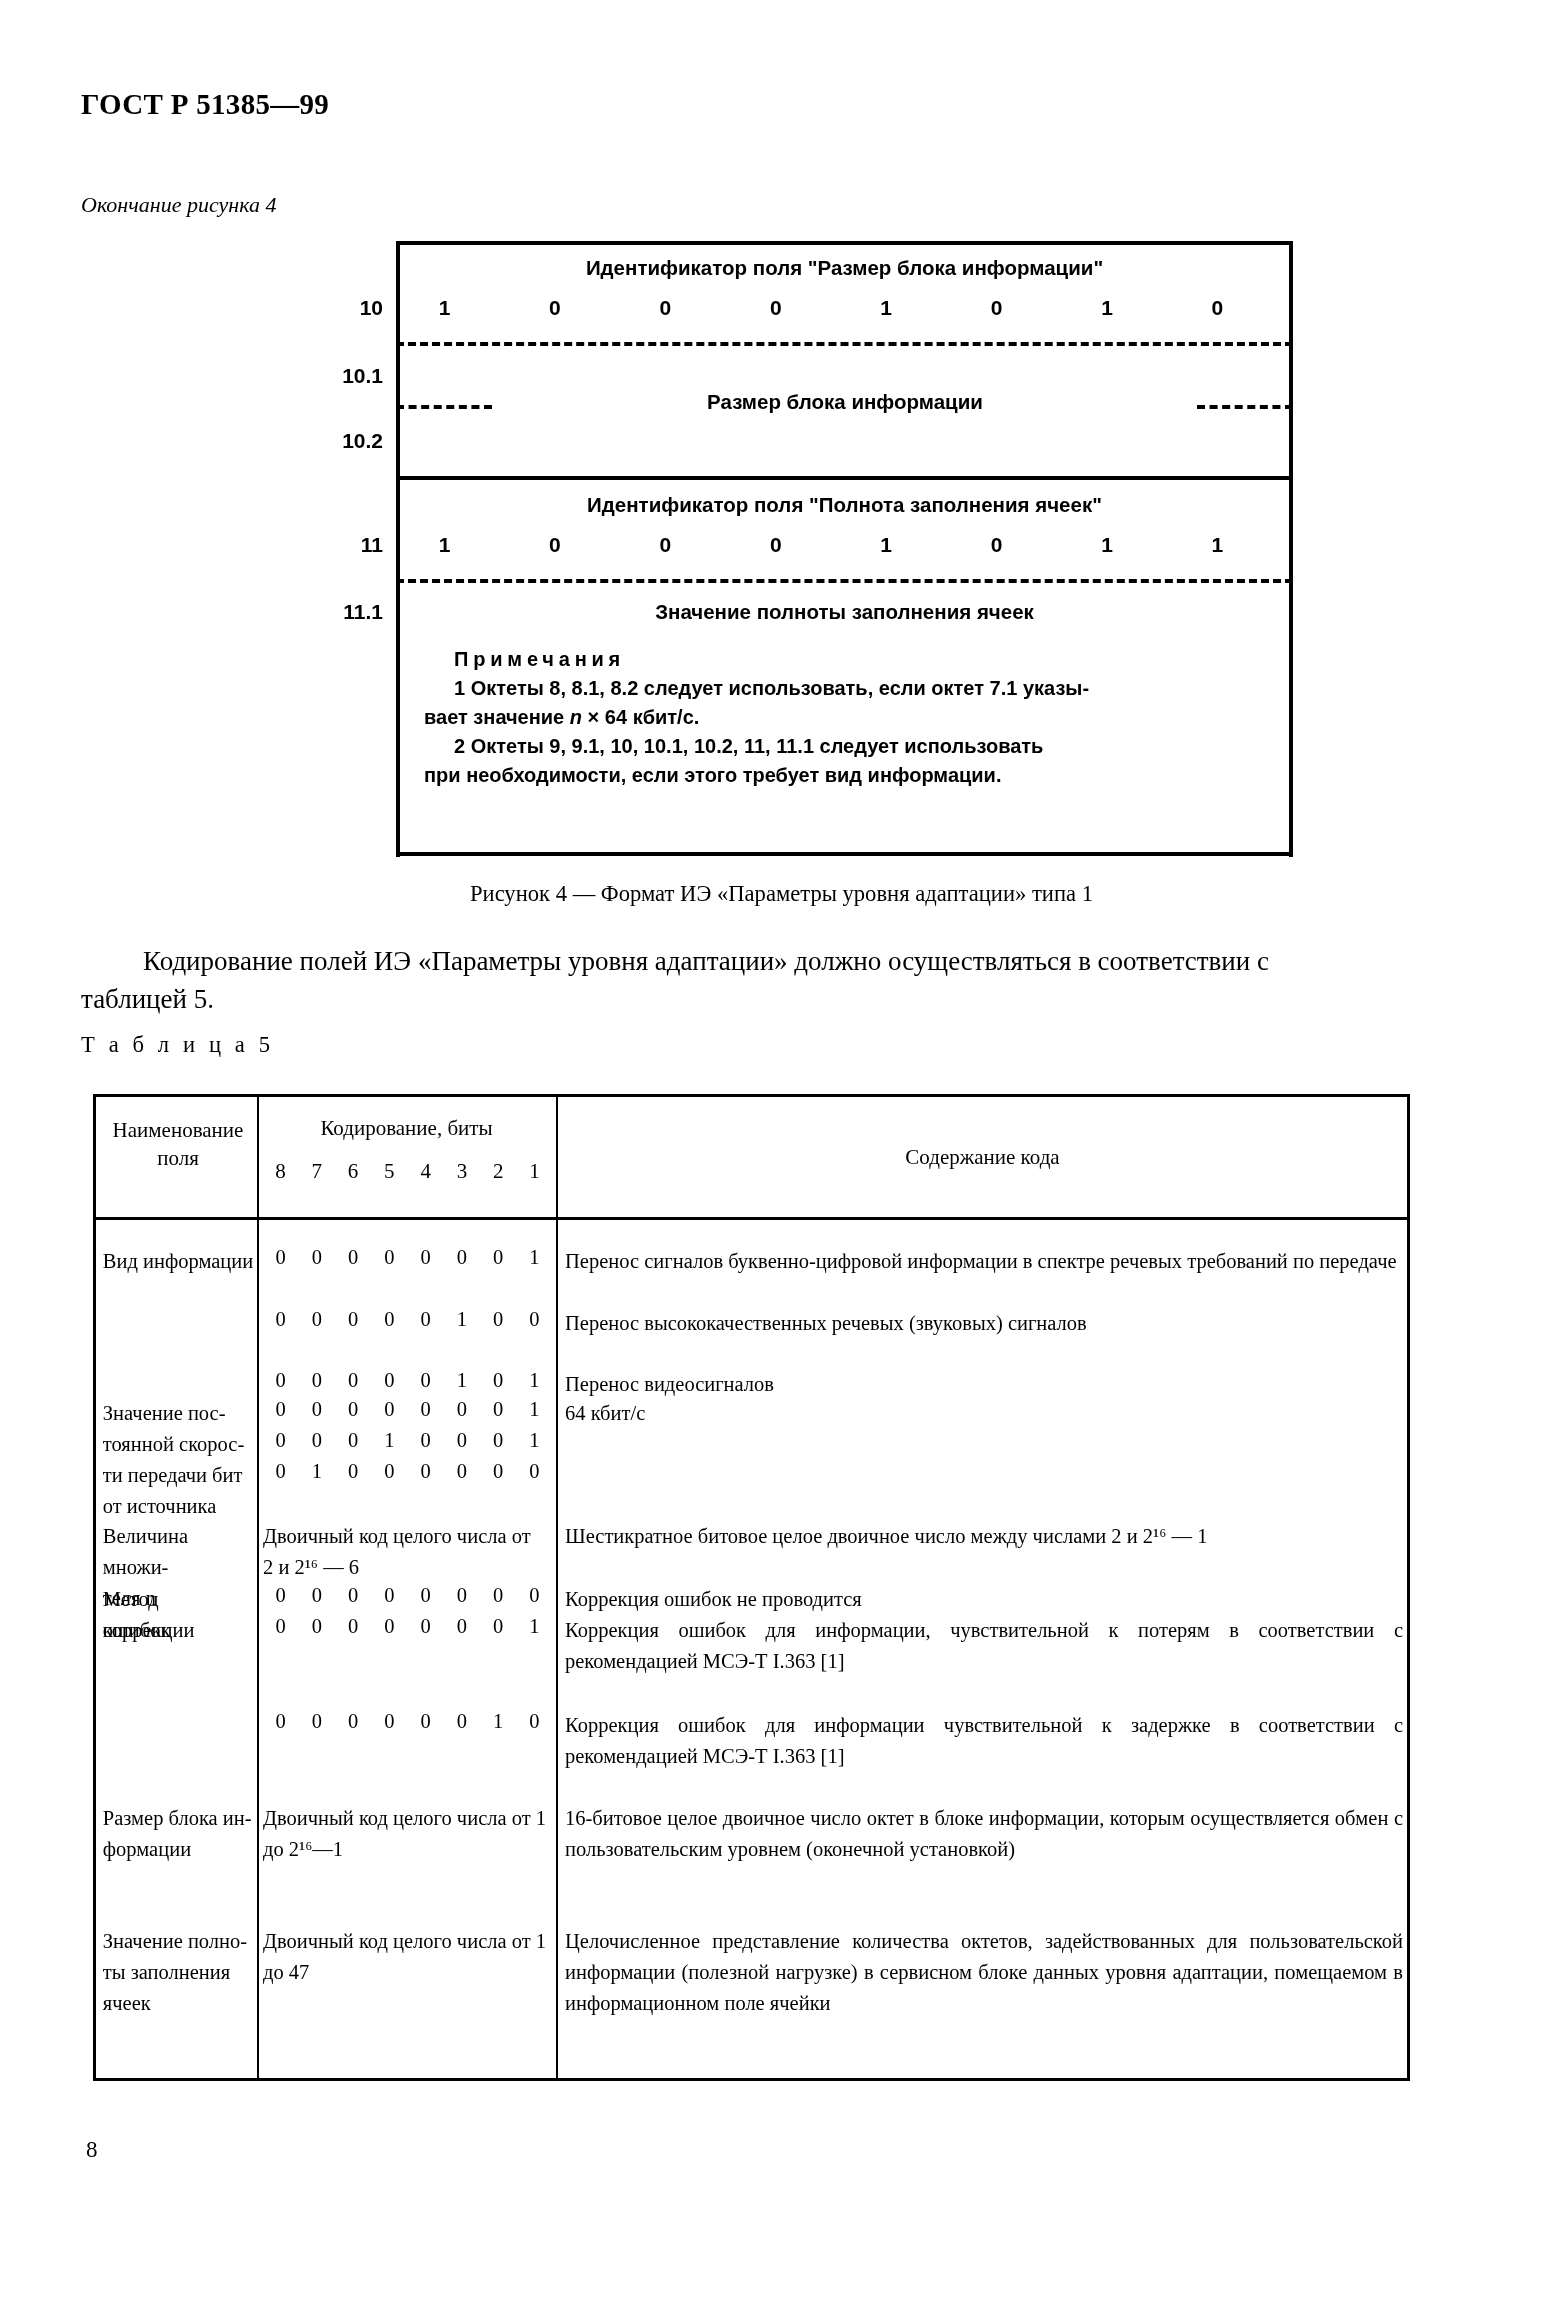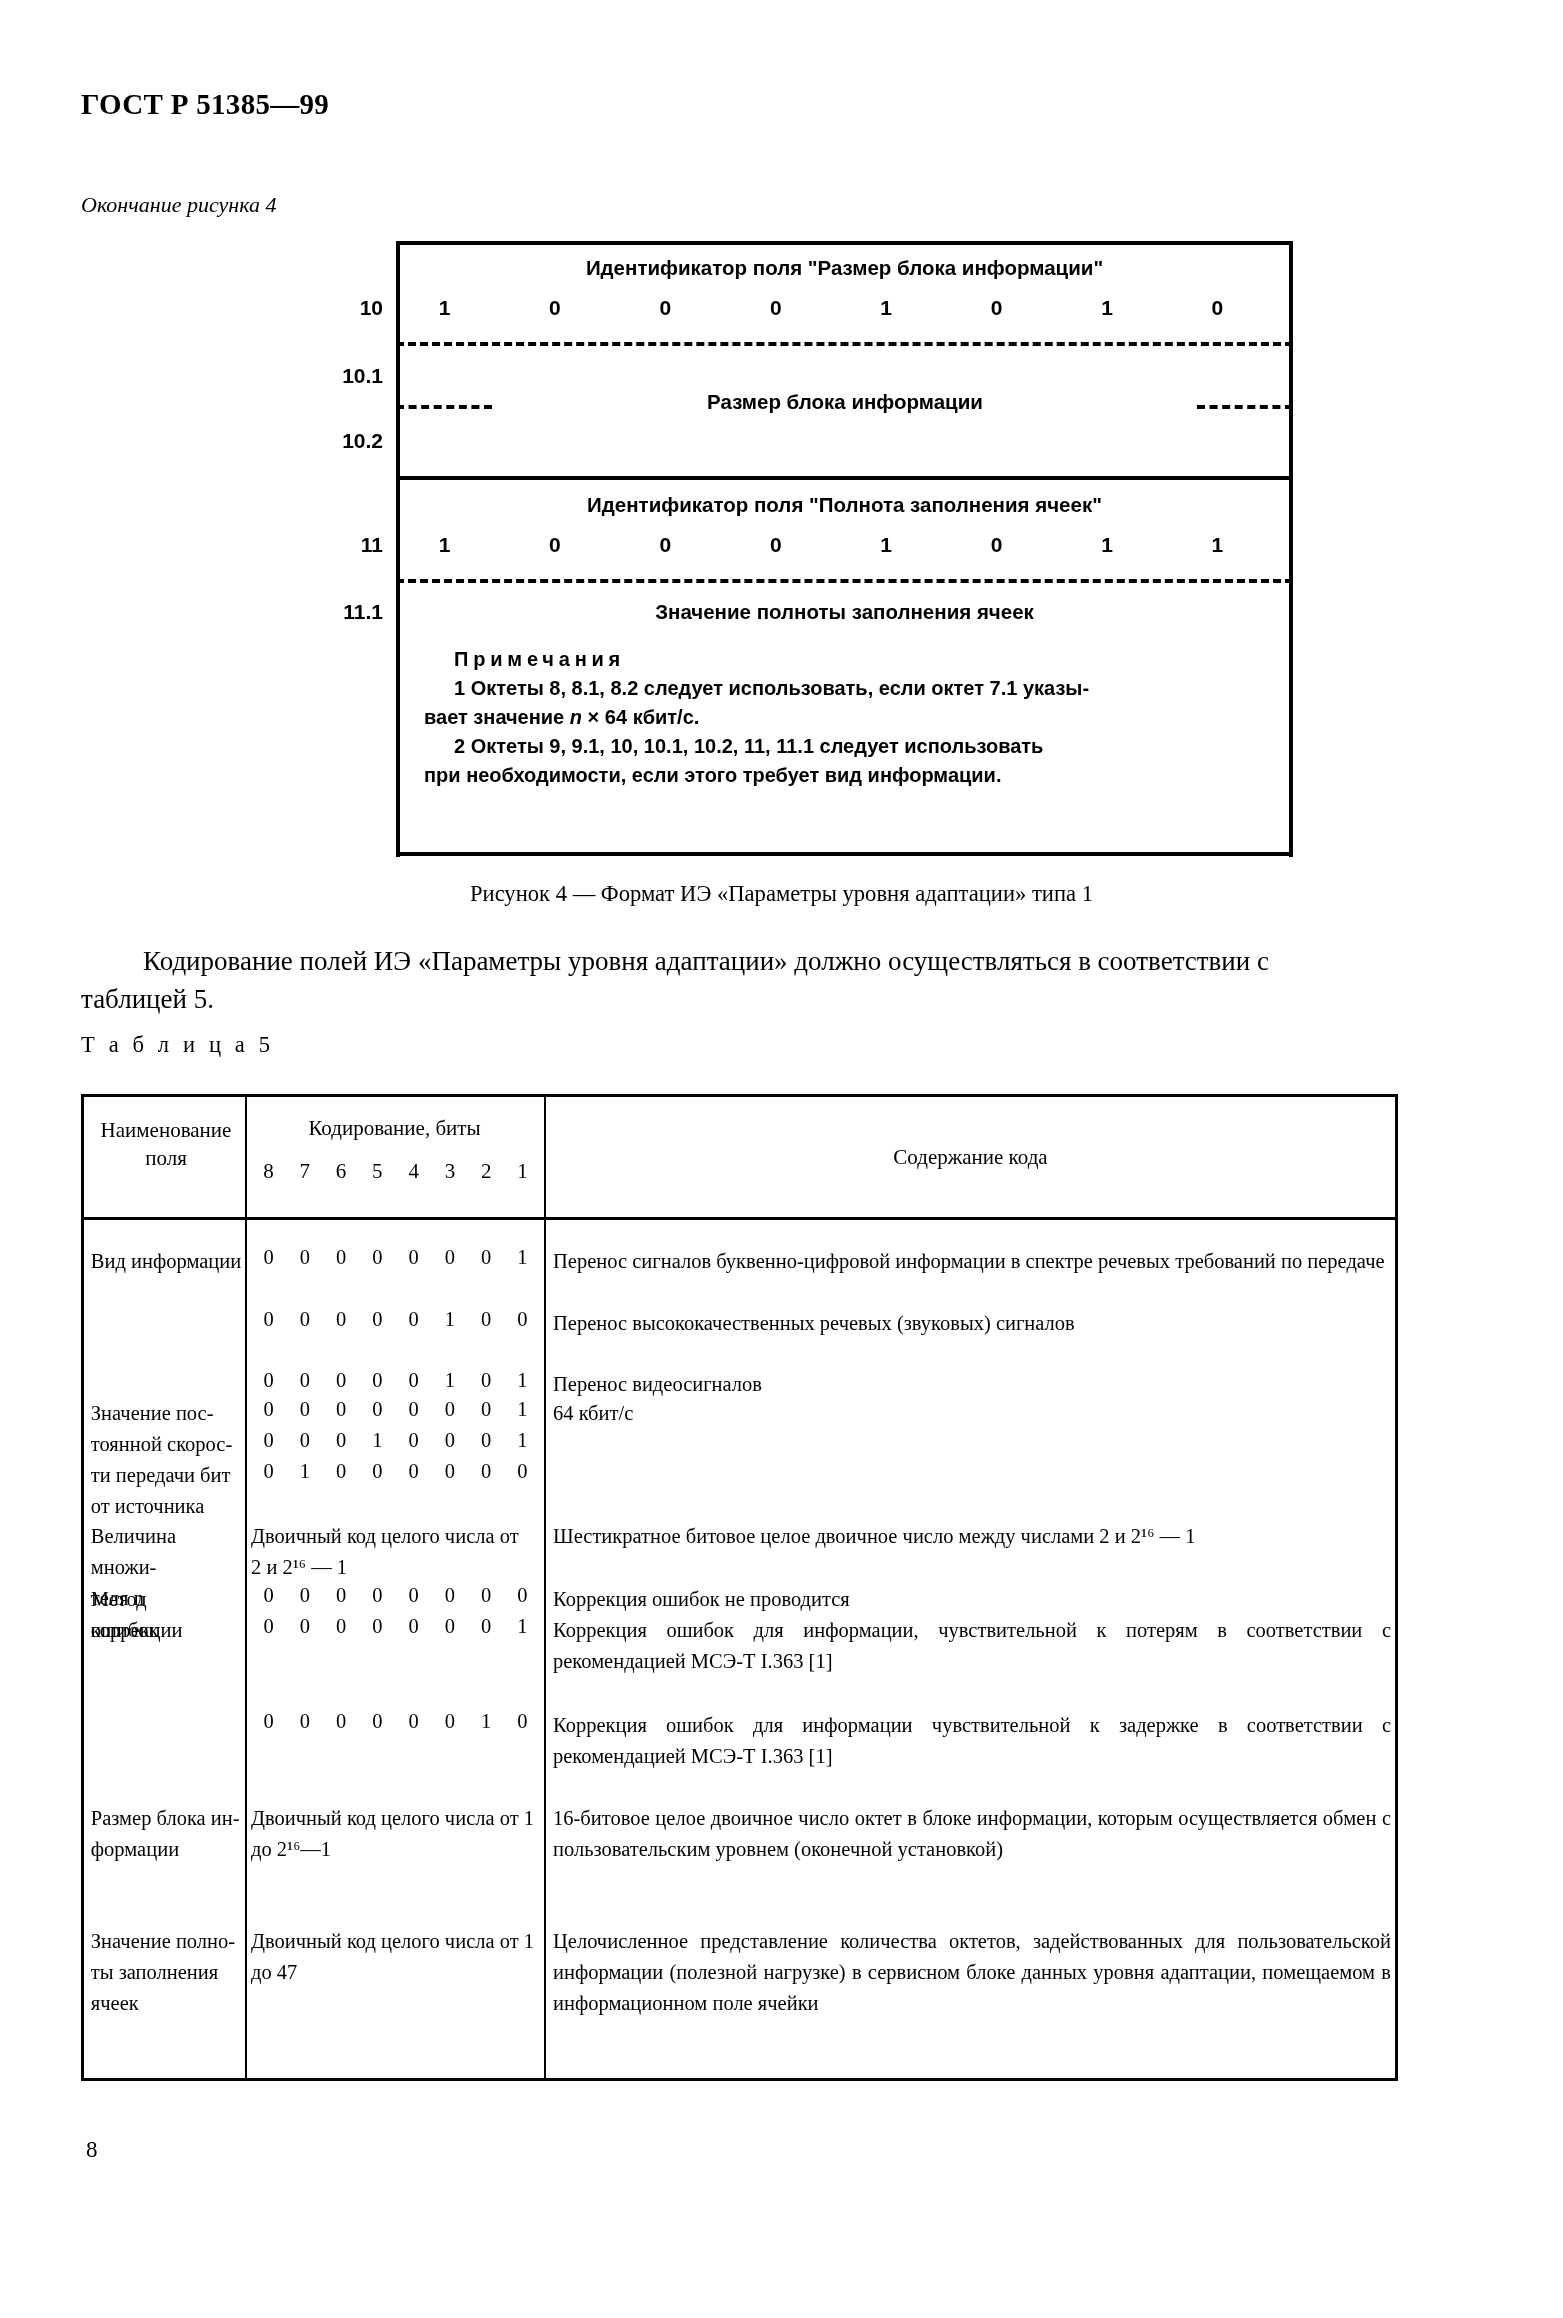--- a/index.html
+++ b/index.html
@@ -92,21 +92,21 @@
   }
   .para .first{display:block;text-indent:62px;}
 
   .tbl-caption{
     position:absolute;left:81px;top:1032px;
     font-size:22.6px;letter-spacing:4.1px;
   }
 
   
   .tbl{
-    position:absolute;left:81px;top:1094px;
+    position:absolute;left:93px;top:1094px;
     width:1317px;height:987px;
     border:3.4px solid #000;box-sizing:border-box;padding-left:16px;
   }
   .col-div{position:absolute;top:0;bottom:0;width:0;border-left:2.7px solid #000;}
   .cdiv1{left:161px;}
   .cdiv2{left:460px;}
   .hdr-rule{position:absolute;left:0;right:0;top:120px;height:0;border-top:3.4px solid #000;}
 
   .th-name{
     position:absolute;left:5.5px;top:19px;width:153px;text-align:center;
@@ -320,21 +320,21 @@
     </div>
 
     <div class="cell c-name" style="top:394px;">от источника</div>
 
     <div class="cell c-name" style="top:424px;">
       <span>Величина множи-</span><br>
       <span>теля n</span>
     </div>
     <div class="cell c-code" style="top:424px;">
       <span>Двоичный код целого числа от</span><br>
-      <span>2 и 2¹⁶ — 1</span>
+      <span>2 и 2¹⁶ — 6</span>
     </div>
     <div class="cell c-desc jl" style="top:424px;">Шестикратное битовое целое двоичное число между числами 2 и 2¹⁶ — 1</div>
 
     <div class="cell c-name" style="top:487px;">Метод коррекции</div>
     <div class="bits" style="top:487px;">
       <span>0</span>
       <span>0</span>
       <span>0</span>
       <span>0</span>
       <span>0</span>

